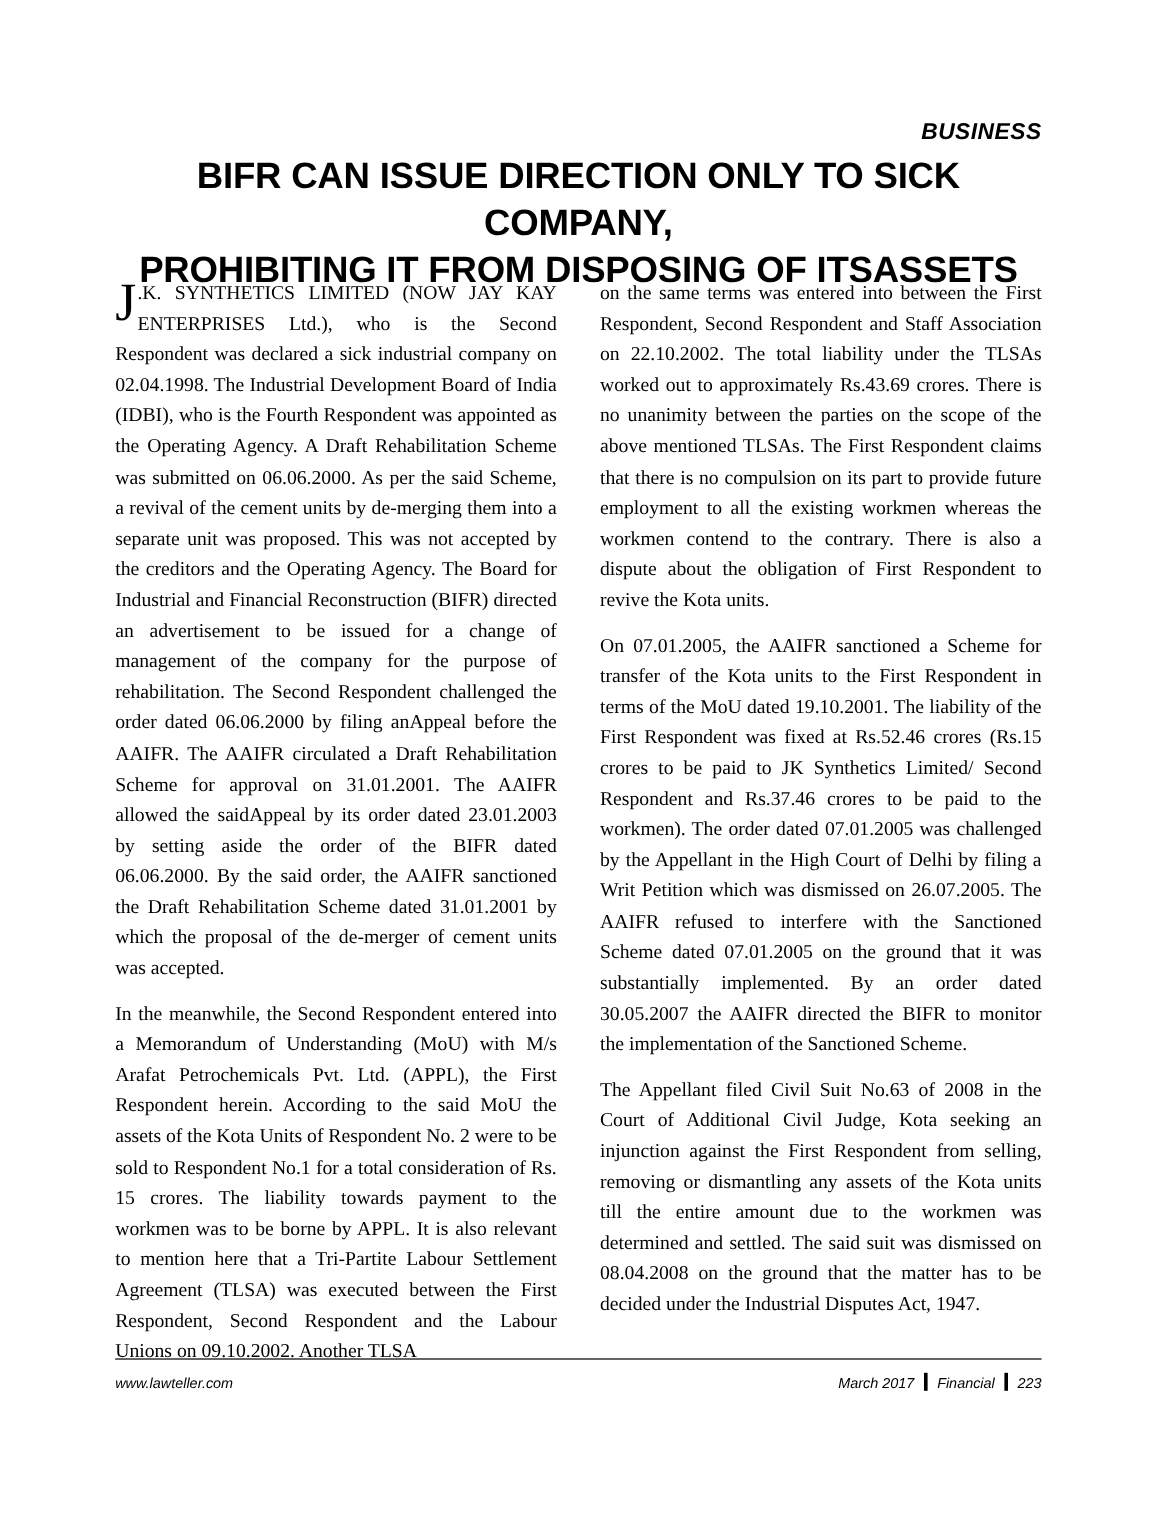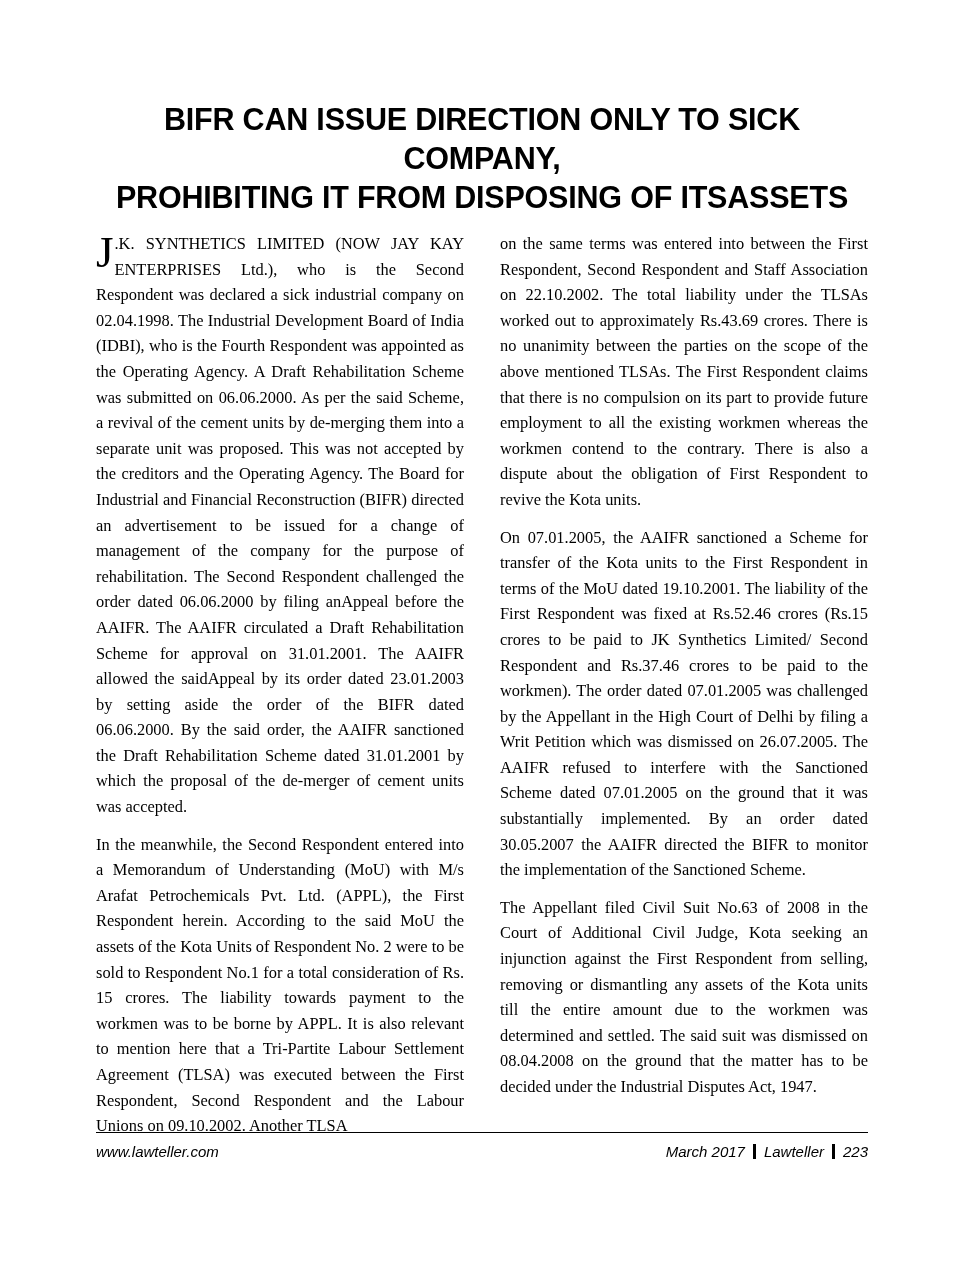--- a/index.html
+++ b/index.html
@@ -92,21 +92,21 @@
     left: 96px;
     top: 1132px;
     width: 772px;
     border-top: 1.5px solid #000;
     padding-top: 9px;
     display: flex;
     justify-content: space-between;
     align-items: baseline;
     font-family: "Liberation Sans", sans-serif;
     font-style: italic;
-    font-size: 15px;
+    font-size: 12px;
   }
   .footer-right {
     display: flex;
     align-items: baseline;
     gap: 8px;
   }
   .sep {
     display: inline-block;
     width: 3px;
     height: 15px;
@@ -117,20 +117,21 @@
   .footer-right span {
     font-style: italic;
   }
 </style>
 </head>
 <body>
 
 <div class="page">
 
   <div class="content">
+    <div class="kicker">BUSINESS</div>
     <h1 class="headline">
       <span class="line">BIFR CAN ISSUE DIRECTION ONLY TO SICK COMPANY,</span>
       <span class="line">PROHIBITING IT FROM DISPOSING OF ITSASSETS</span>
     </h1>
   </div>
 
   <div class="columns">
 
     <div class="col">
       <p class="dropcap-para"><span class="dropcap">J</span><span>.K. SYNTHETICS LIMITED (NOW JAY KAY ENTERPRISES Ltd.), who is the Second Respondent was declared a sick industrial company on 02.04.1998. The Industrial Development Board of India (IDBI), who is the Fourth Respondent was appointed as the Operating Agency. A Draft Rehabilitation Scheme was submitted on 06.06.2000. As per the said Scheme, a revival of the cement units by de-merging them into a separate unit was proposed. This was not accepted by the creditors and the Operating Agency. The Board for Industrial and Financial Reconstruction (BIFR) directed an advertisement to be issued for a change of management of the company for the purpose of rehabilitation. The Second Respondent challenged the order dated 06.06.2000 by filing anAppeal before the AAIFR. The AAIFR circulated a Draft Rehabilitation Scheme for approval on 31.01.2001. The AAIFR allowed the saidAppeal by its order dated 23.01.2003 by setting aside the order of the BIFR dated 06.06.2000. By the said order, the AAIFR sanctioned the Draft Rehabilitation Scheme dated 31.01.2001 by which the proposal of the de-merger of cement units was accepted.</span></p>
@@ -143,19 +144,19 @@
       <p>The Appellant filed Civil Suit No.63 of 2008 in the Court of Additional Civil Judge, Kota seeking an injunction against the First Respondent from selling, removing or dismantling any assets of the Kota units till the entire amount due to the workmen was determined and settled. The said suit was dismissed on 08.04.2008 on the ground that the matter has to be decided under the Industrial Disputes Act, 1947.</p>
     </div>
 
   </div>
 
   <div class="footer">
     <div>www.lawteller.com</div>
     <div class="footer-right">
       <span>March 2017</span>
       <span class="sep"></span>
-      <span>Lawteller</span>
+      <span>Financial</span>
       <span class="sep"></span>
       <span>223</span>
     </div>
   </div>
 
 </div>
 
 </body></html>

